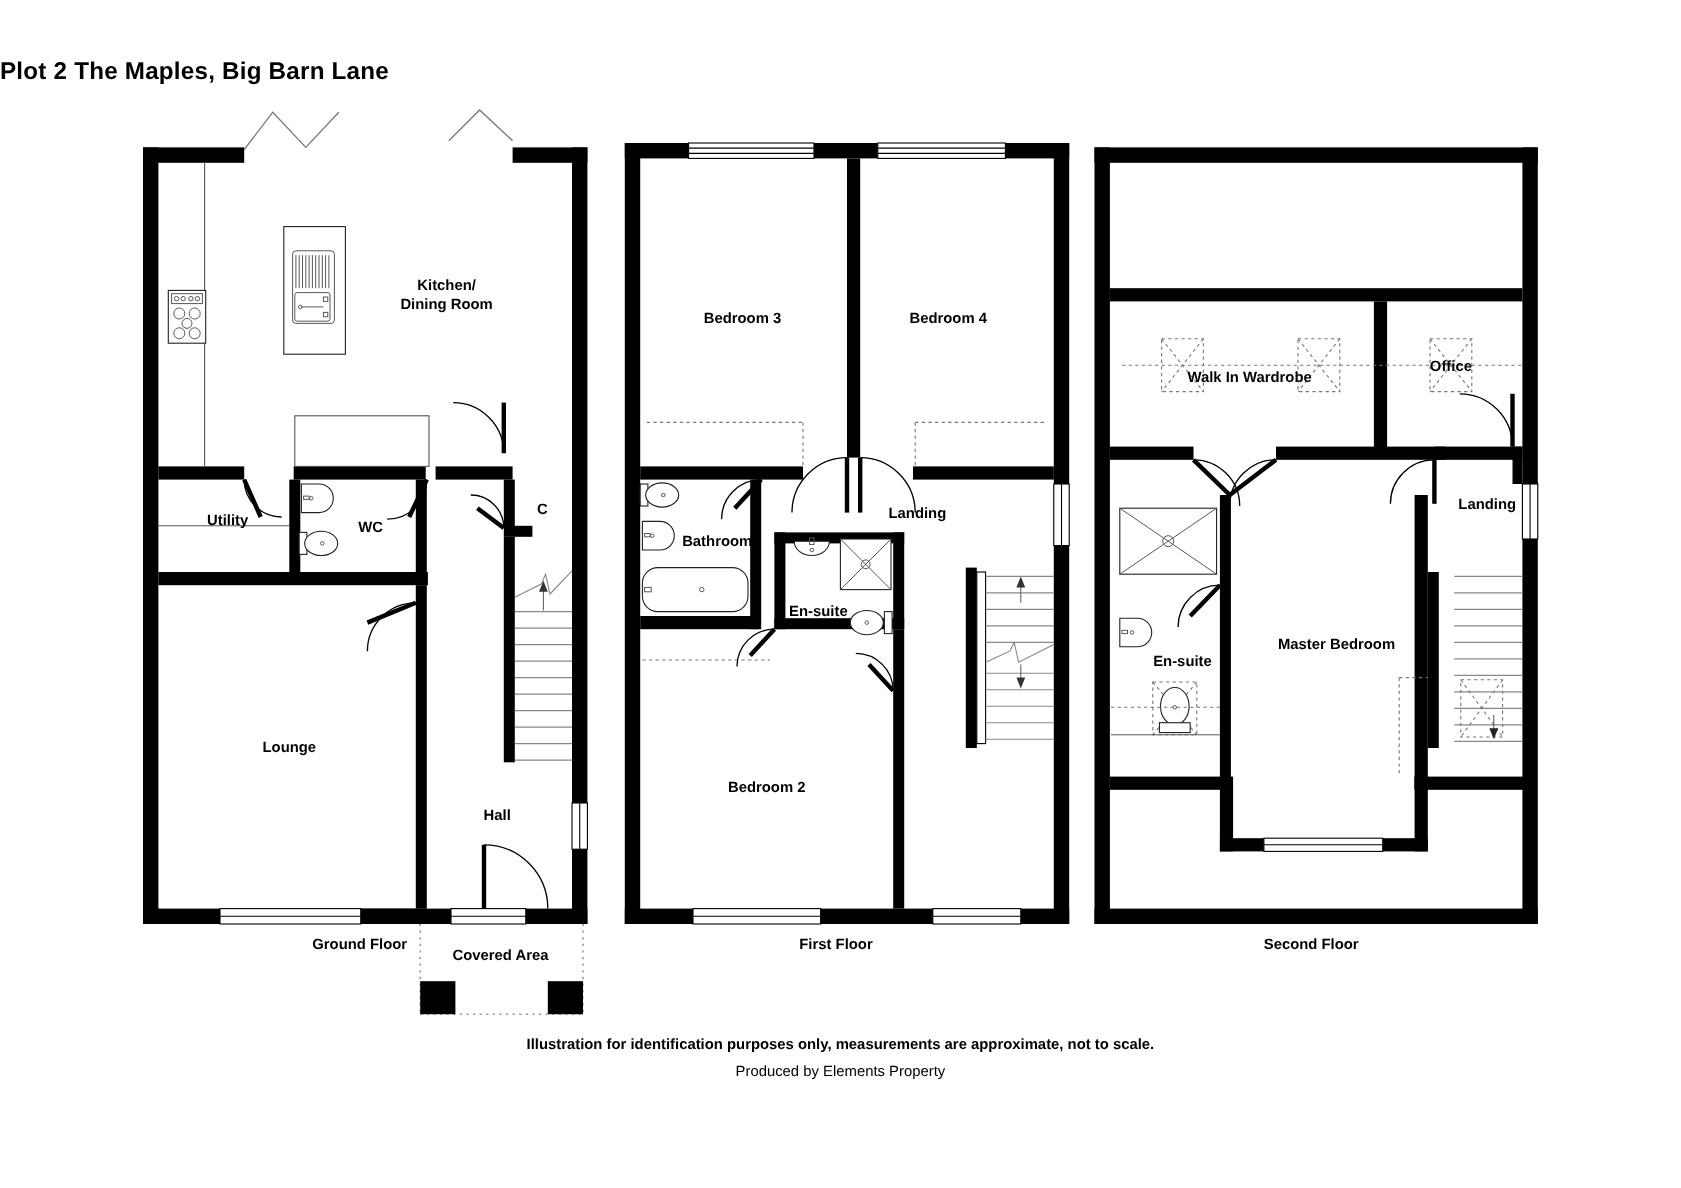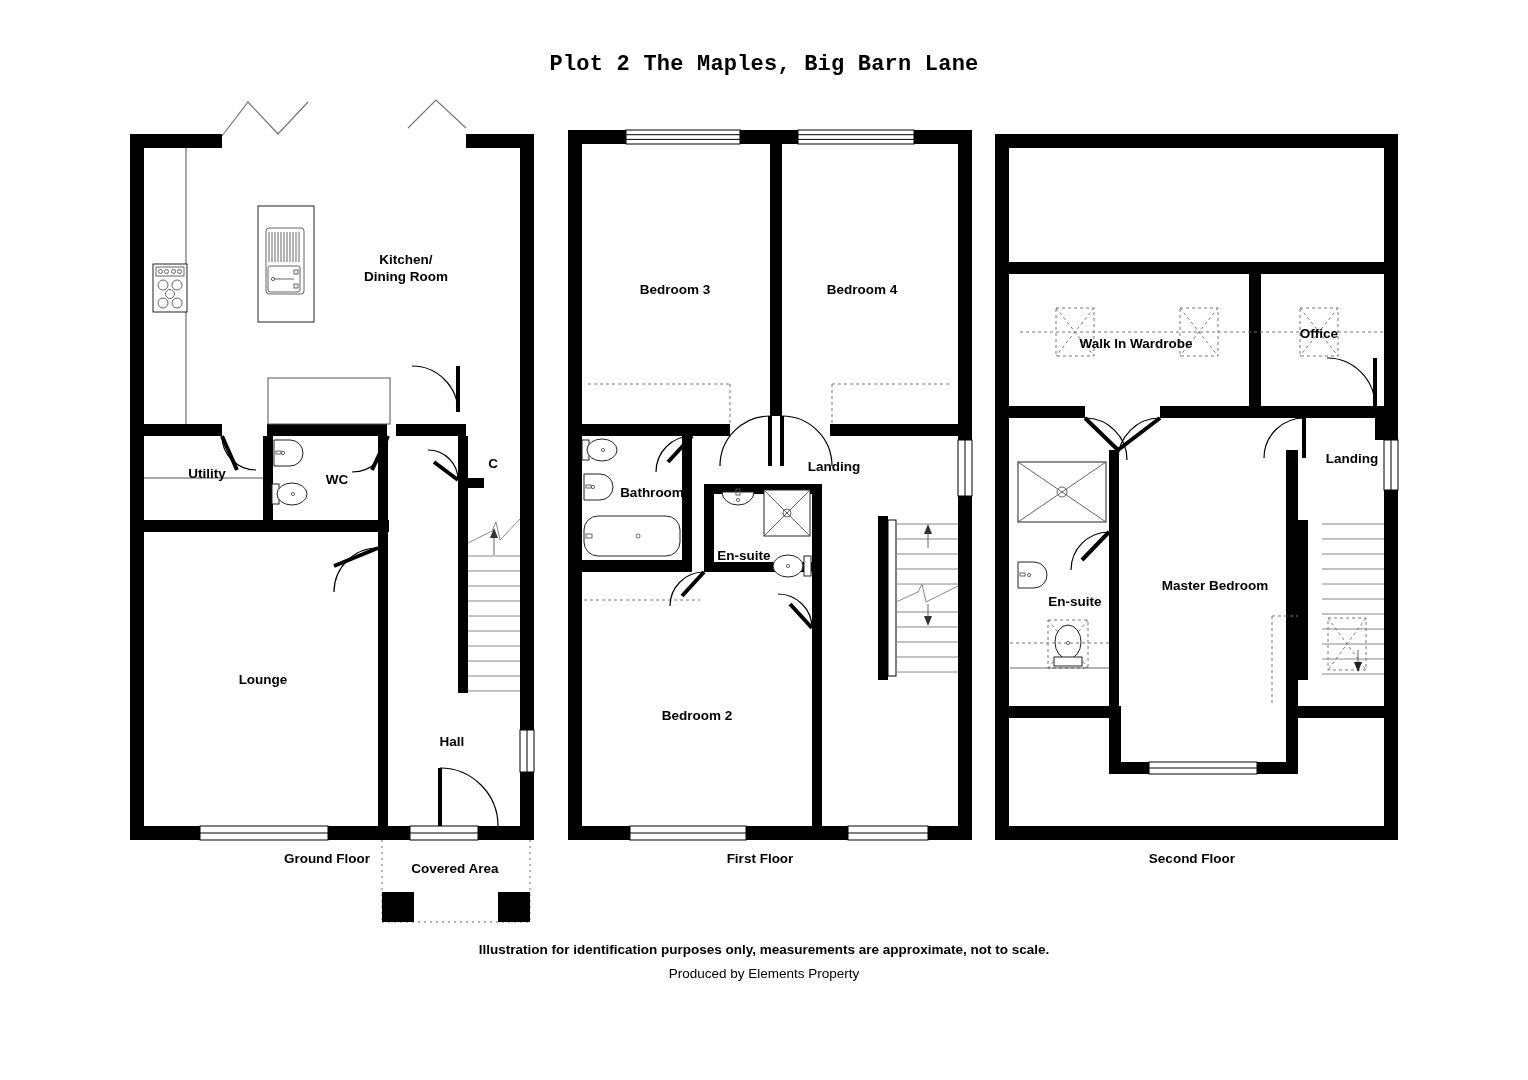--- a/index.html
+++ b/index.html
@@ -1,19 +1,19 @@
 <!DOCTYPE html>
 <html><head>
 <meta charset="utf-8">
 <style>
   html,body{margin:0;padding:0;background:#ffffff;}
   body{width:1528px;height:1080px;position:relative;overflow:hidden;
        font-family:"Liberation Sans","DejaVu Sans",sans-serif;color:#000;}
-  #title{position:absolute;left:0;top:52px;width:1528px;text-align:center;
-         font-size:22px;font-weight:bold;letter-spacing:.2px;font-family:Liberation Mono, monospace;}
+  #title{position:absolute;left:0;top:52px;width:1528px;text-align:left;
+         font-size:22px;font-weight:bold;letter-spacing:.2px;}
   #plan{position:absolute;left:0;top:0;width:1528px;height:1080px;}
   #footer1{position:absolute;left:0;top:942px;width:1528px;text-align:center;font-size:13.5px;font-weight:bold;}
   #footer2{position:absolute;left:0;top:966px;width:1528px;text-align:center;font-size:13.5px;}
   .rlabel{font-family:"Liberation Sans","DejaVu Sans",sans-serif;font-weight:bold;
           font-size:13.5px;fill:#000;text-anchor:middle;dominant-baseline:middle;}
   .flabel{font-family:"Liberation Sans","DejaVu Sans",sans-serif;font-weight:bold;
           font-size:13.5px;fill:#000;text-anchor:middle;}
   .wall{fill:#000;}
   .win{fill:#ffffff;stroke:#000;stroke-width:1;}
   .winline{stroke:#000;stroke-width:1;fill:none;}

